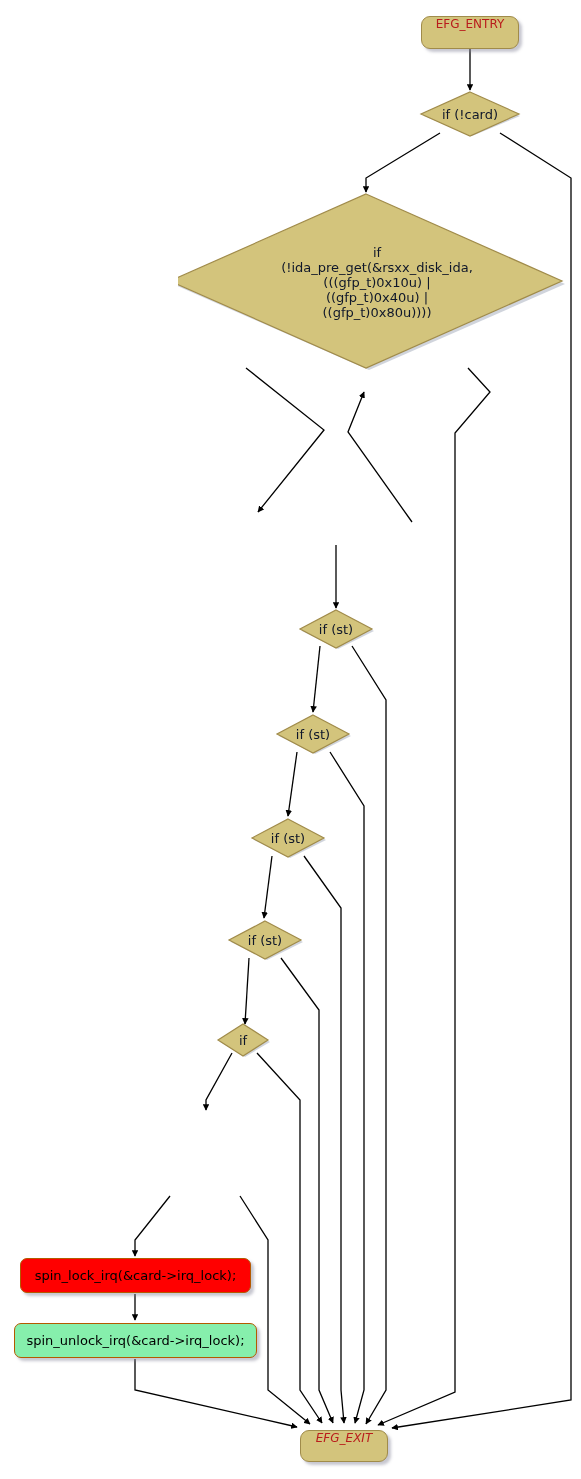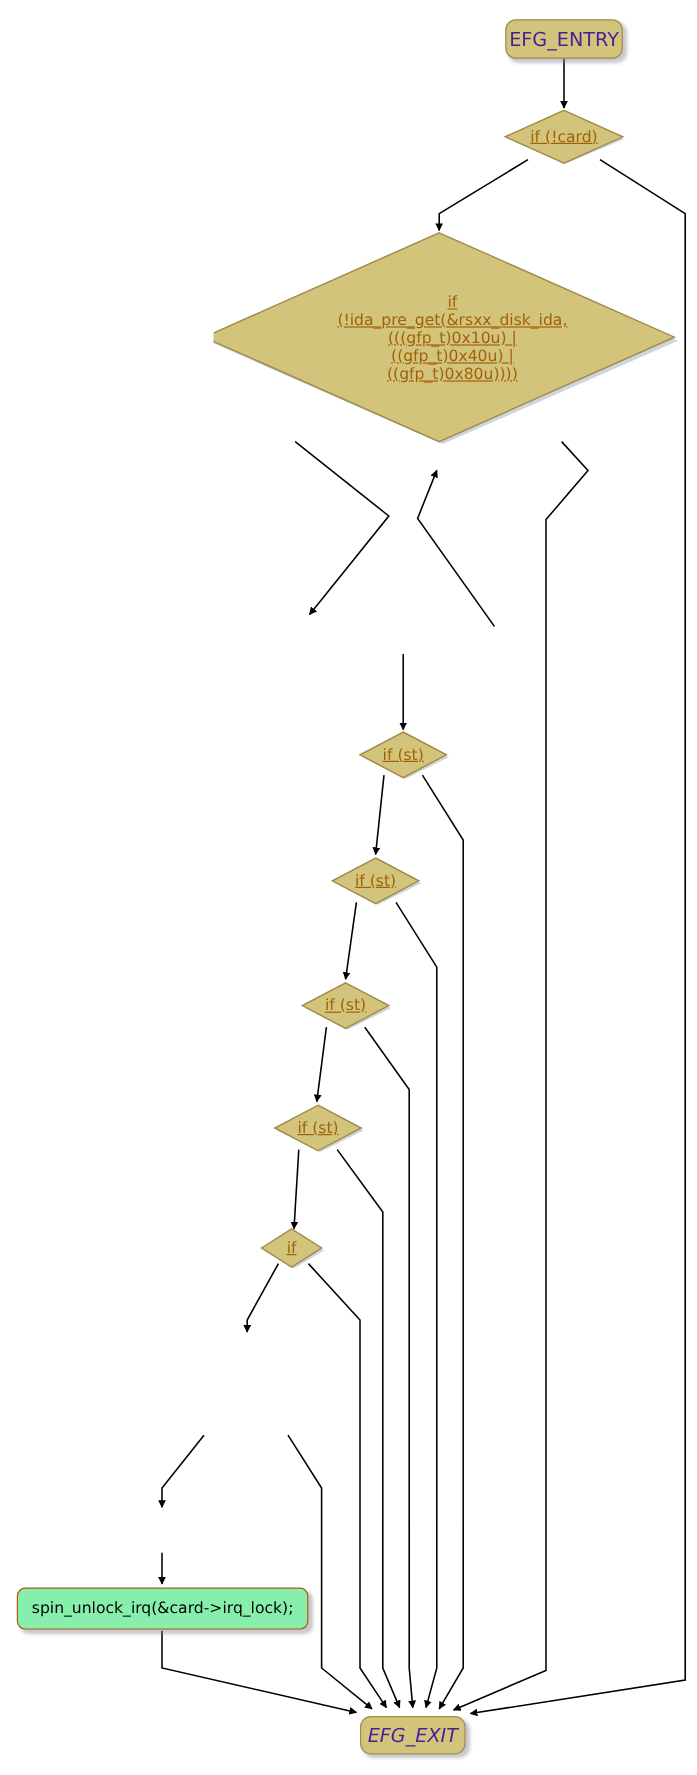--- a/index.html
+++ b/index.html
@@ -27,25 +27,24 @@
   }
   .node {
     position: absolute;
     box-sizing: border-box;
   }
   
   .terminal {
     background: #D3C47C;
     border: 1.2px solid #A08B4A;
     border-radius: 9px;
-    color: #4c1d95;
+    color: #b91c1c;
     display: flex;
-    align-items: center;
     justify-content: center;
-    font-size: 16px;
+    font-size: 12px;
     white-space: nowrap;
     box-shadow: 3px 3px 3px rgba(130,130,150,0.45);
   }
   
   .process {
     border-radius: 7px;
     display: flex;
     align-items: center;
     justify-content: center;
     font-size: 13px;
@@ -77,24 +76,23 @@
     left: 0;
     top: 0;
     width: 100%;
     height: 100%;
     display: flex;
     align-items: center;
     justify-content: center;
     font-size: 13px;
     line-height: 15px;
     text-align: center;
-    color: #a16207;
+    color: #0f172a;
     white-space: pre;
     pointer-events: none;
-    text-decoration: underline;
   }
 </style>
 </head>
 <body>
 
 <div id="canvas">
 
   <svg id="edges" viewBox="0 0 581 1479" width="581" height="1479" xmlns="http://www.w3.org/2000/svg">
     <defs>
       <marker id="arrow" viewBox="0 0 10 10" refX="9" refY="5" markerWidth="5" markerHeight="5" orient="auto-start-reverse">
@@ -206,20 +204,23 @@
 
   <div class="diamond" style="left:214px; top:1022px; width:58px; height:36px;">
     <svg class="shape" viewBox="0 0 58 36" preserveAspectRatio="none">
       <polygon points="31,5 56,20 31,35 6,20" fill="#AAB0C0" opacity="0.55"></polygon>
       <polygon points="29,2 54,18 29,34 4,18" fill="#D3C47C" stroke="#A08B4A" stroke-width="1.2"></polygon>
     </svg>
     <div class="dlabel">if</div>
   </div>
 
 
+  <div class="node process red" style="left:20px; top:1258px; width:231px; height:35px;">
+    <span>spin_lock_irq(&amp;card-&gt;irq_lock);</span>
+  </div>
 
   <div class="node process green" style="left:14px; top:1323px; width:243px; height:35px;">
     <span>spin_unlock_irq(&amp;card-&gt;irq_lock);</span>
   </div>
 
   <div class="node terminal" style="left:300px; top:1430px; width:88px; height:32px;font-style:italic;">
     <span>EFG_EXIT</span>
   </div>
 
 </div>

